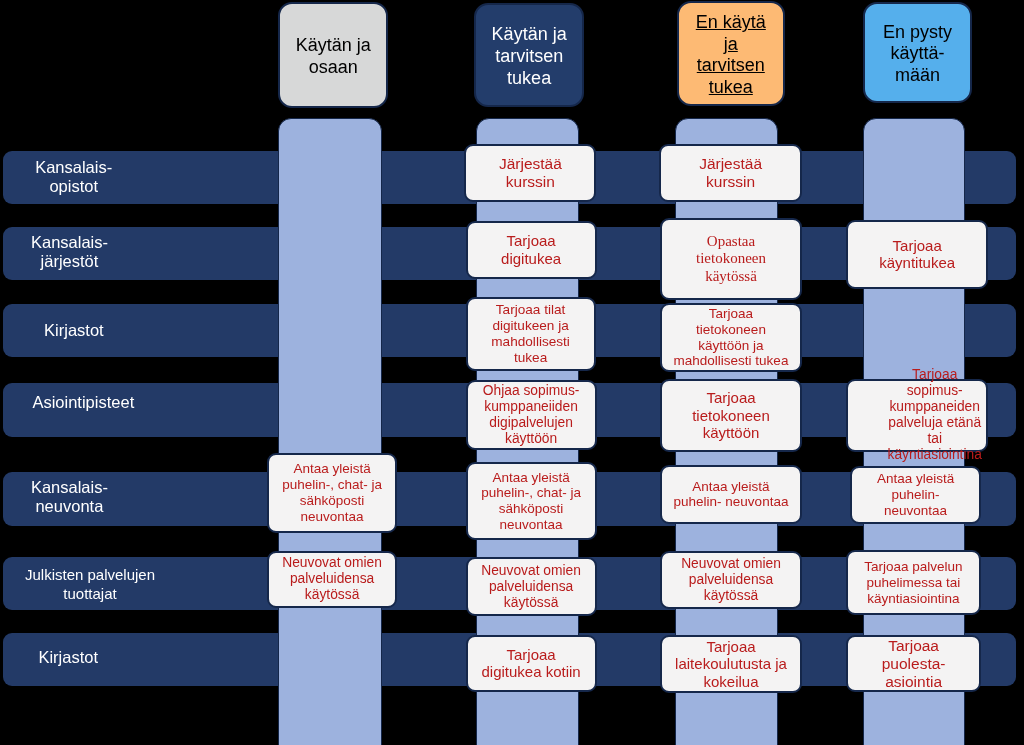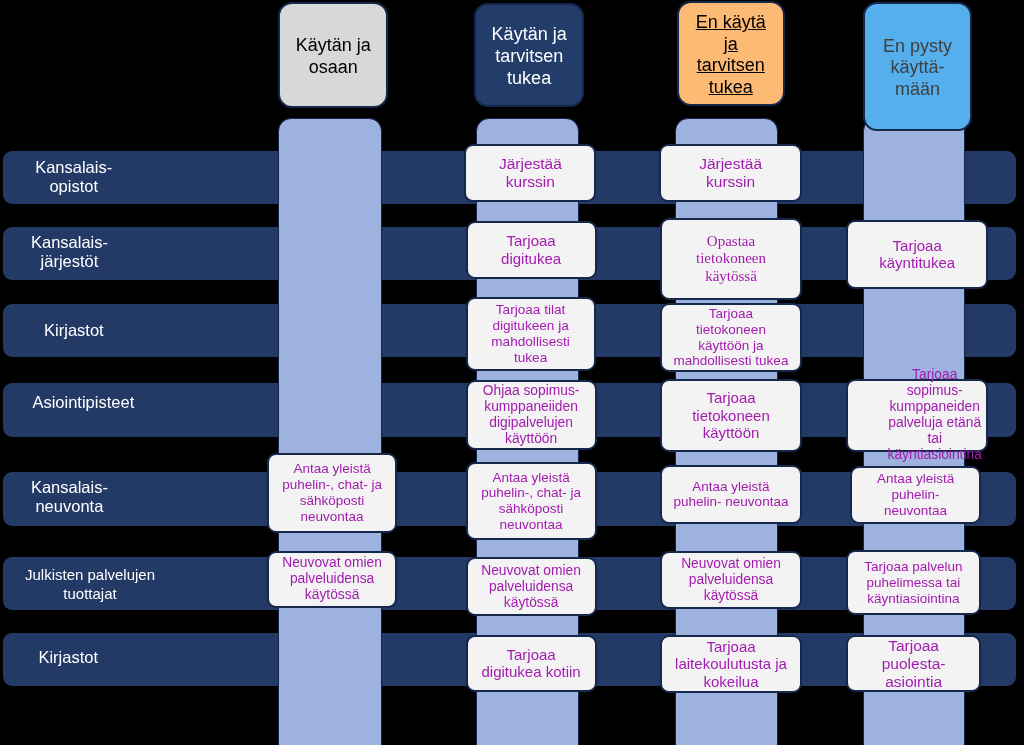--- a/index.html
+++ b/index.html
@@ -10,21 +10,21 @@
   .colband{position:absolute;background:#9db2de;border:1.6px solid #15274a;
            border-radius:13px;box-sizing:border-box;}
   .hdr{position:absolute;border:2.4px solid #15274a;border-radius:14px;
        display:flex;align-items:center;justify-content:center;text-align:center;
        box-sizing:border-box;font-size:18px;line-height:21.6px;padding-top:3.5px;}
   .rowlbl{position:absolute;color:#ffffff;text-align:center;
           display:flex;align-items:center;justify-content:center;
           font-size:16px;line-height:19px;}
   .cell{position:absolute;background:#f4f3f3;border:2px solid #15274a;
         border-radius:9px;display:flex;align-items:center;justify-content:center;
-        text-align:center;color:#a21caf;box-sizing:border-box;
+        text-align:center;color:#b91c1c;box-sizing:border-box;
         font-size:15px;line-height:19px;}
 </style>
 </head>
 <body>
 
 <div id="stage">
     <div class="rowband" style="left: 3px; width: 1013px; top: 151.4px; height: 53px;"></div>
     <div class="rowband" style="left: 3px; width: 1013px; top: 226.6px; height: 53.2px;"></div>
     <div class="rowband" style="left: 3px; width: 1013px; top: 304.2px; height: 52.7px;"></div>
     <div class="rowband" style="left: 3px; width: 1013px; top: 383.2px; height: 53.7px;"></div>
@@ -37,21 +37,21 @@
     <div class="colband" style="left: 862.5px; width: 102px; top: 117.8px; height: 640px;"></div>
     <div class="hdr" style="left: 278.2px; top: 1.5px; width: 110px; height: 106.5px; background: rgb(215, 216, 216); color: rgb(0, 0, 0);">
       <span>Käytän ja<br>osaan</span>
     </div>
     <div class="hdr" style="left: 474.3px; top: 3px; width: 109.7px; height: 104px; background: rgb(35, 61, 107); color: rgb(255, 255, 255);">
       <span>Käytän ja<br>tarvitsen<br>tukea</span>
     </div>
     <div class="hdr" style="left: 676.8px; top: 1px; width: 108px; height: 105.2px; background: #fdba74; color: rgb(0, 0, 0); text-decoration: underline;">
       <span>En käytä<br>ja<br>tarvitsen<br>tukea</span>
     </div>
-    <div class="hdr" style="left: 863.1px; top: 2px; width: 109px; height: 129px; background: rgb(85, 175, 236); color: #404040; align-items: center;">
+    <div class="hdr" style="left: 863.1px; top: 2px; width: 109px; height: 101px; background: rgb(85, 175, 236); color: #000000; align-items: center;">
       <span>En pysty<br>käyttä-<br>mään</span>
     </div>
     <div class="rowlbl" style="left: -21.3px; width: 190px; top: 150.4px; height: 53px; font-size: 16.5px;">
       <span>Kansalais-<br>opistot</span>
     </div>
     <div class="rowlbl" style="left: -25.5px; width: 190px; top: 225.6px; height: 53.2px; font-size: 16.5px;">
       <span>Kansalais-<br>järjestöt</span>
     </div>
     <div class="rowlbl" style="left: -21.1px; width: 190px; top: 304.2px; height: 52.7px; font-size: 16.5px;">
       <span>Kirjastot</span>

